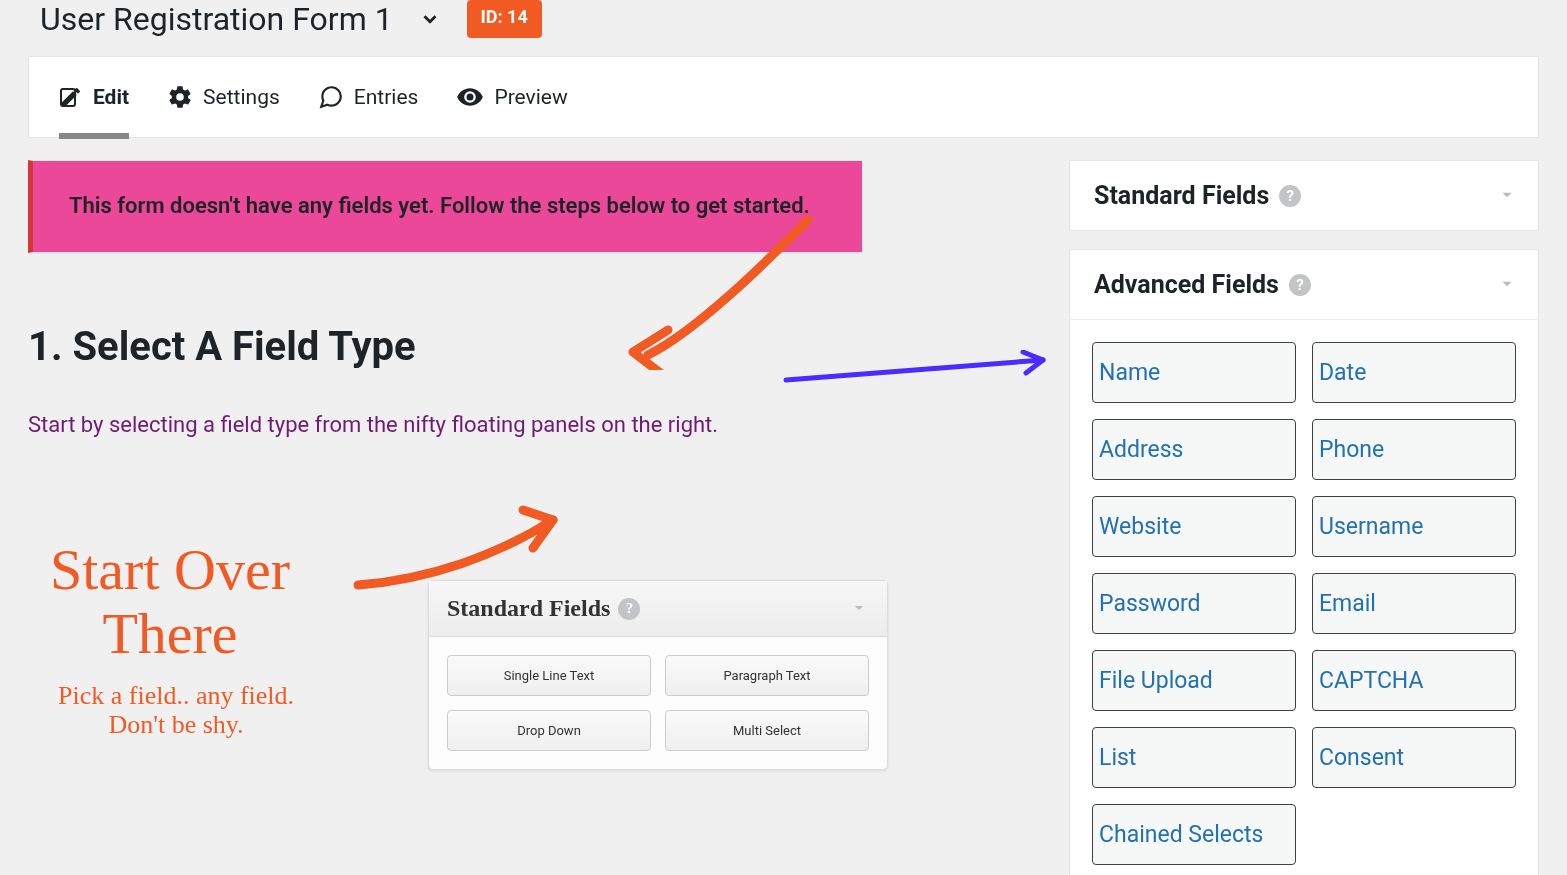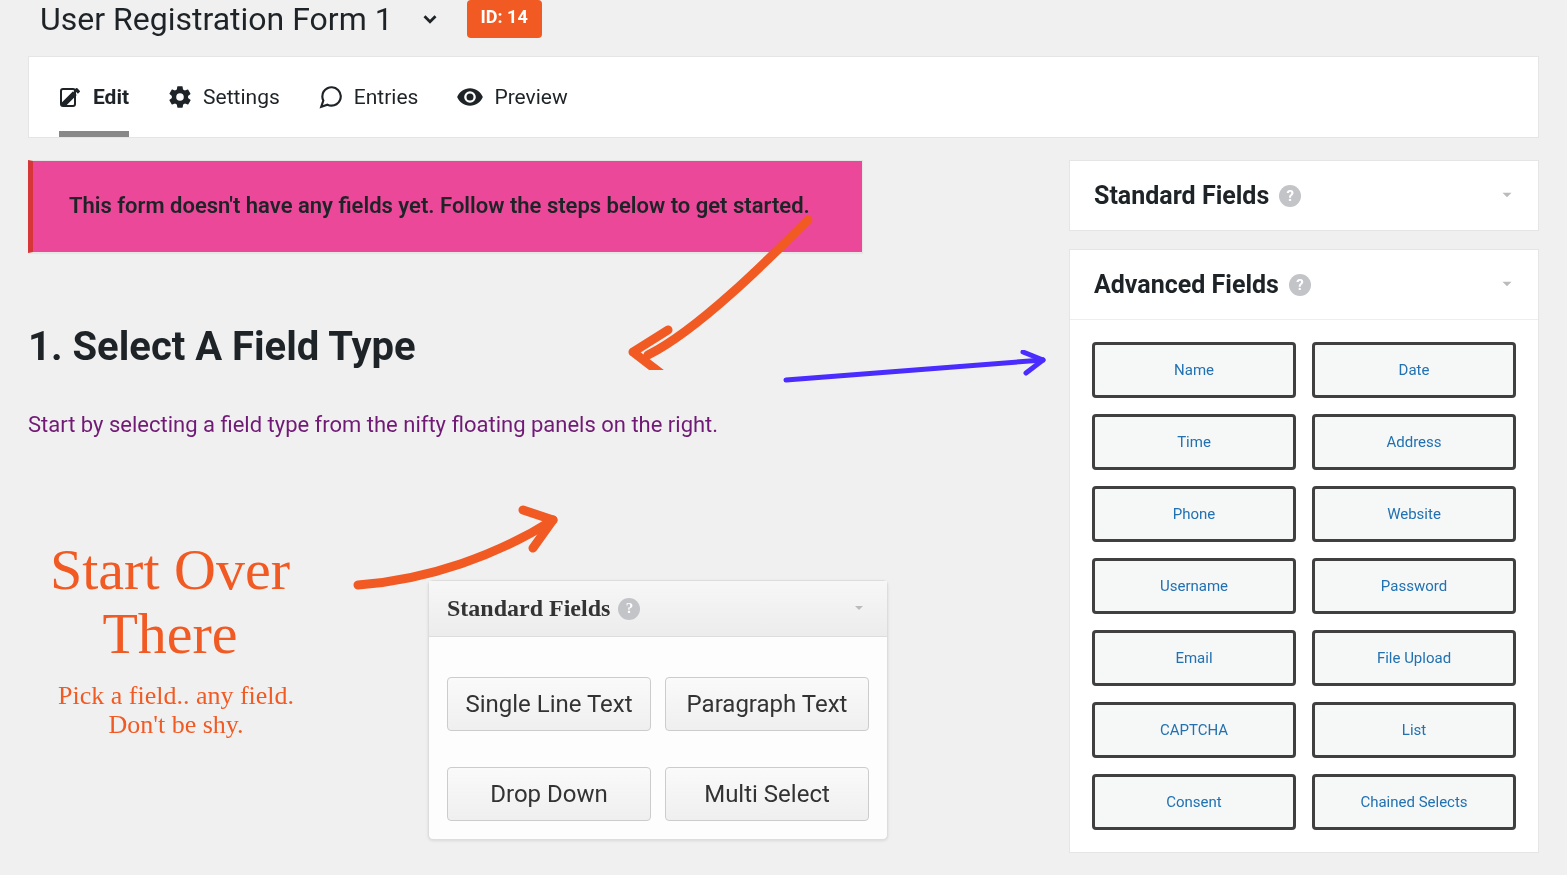--- a/index.html
+++ b/index.html
@@ -35,21 +35,20 @@
   font-weight: 700;
   font-size: 18px;
   padding: 6px 14px;
   border-radius: 4px;
 }
 .tabs-bar {
   background: #fff;
   border: 1px solid #e5e5e5;
   margin: 0 28px;
   display: flex;
-  align-items: center;
   gap: 38px;
   padding: 26px 30px;
 }
 .tab {
   display: flex;
   align-items: center;
   gap: 10px;
   font-size: 21px;
   color: #1d2327;
   cursor: pointer;
@@ -138,24 +137,23 @@
   display:grid;
   grid-template-columns:1fr 1fr;
   gap:14px;
 }
 .sample-btn {
   background:linear-gradient(#fafafa,#efefef);
   border:1px solid #ccc;
   border-radius:4px;
   padding:12px 4px;
   text-align:center;
-  font-size:24px;
+  font-size:13px;
   color:#333;
   cursor:pointer;
-  margin-top:22px;
 }
 .panel {
   background:#fff;
   border:1px solid #e5e5e5;
 }
 .panel-header {
   padding:20px 24px;
   display:flex;
   align-items:center;
   gap:10px;
@@ -182,25 +180,24 @@
 }
 .panel-body {
   border-top:1px solid #eee;
   padding:22px;
   display:grid;
   grid-template-columns:1fr 1fr;
   gap:16px;
 }
 .field-btn {
   background:#f6f7f7;
-  border:3px solid #404040;
+  border:1px solid #404040;
   border-radius:4px;
   padding:16px 6px;
-  text-align:center;
-  font-size:15px;
+  font-size:23px;
   color:#2271b1;
   cursor:pointer;
 }
 svg.annotation-arrow { position:absolute; pointer-events:none; }
 </style>
 </head>
 <body>
 
 <div class="header-row">
   <span class="form-title">User Registration Form 1</span>
@@ -310,21 +307,20 @@
         <span class="help-circle">?</span>
         <span class="panel-caret">
           <svg width="18" height="18" viewBox="0 0 24 24">
               <polygon fill="#bbb" points="6,9 18,9 12,15"></polygon>
             </svg>
         </span>
       </div>
       <div class="panel-body">
         <div class="field-btn">Name</div>
         <div class="field-btn">Date</div>
-        <div class="field-btn">Time</div>
         <div class="field-btn">Address</div>
         <div class="field-btn">Phone</div>
         <div class="field-btn">Website</div>
         <div class="field-btn">Username</div>
         <div class="field-btn">Password</div>
         <div class="field-btn">Email</div>
         <div class="field-btn">File Upload</div>
         <div class="field-btn">CAPTCHA</div>
         <div class="field-btn">List</div>
         <div class="field-btn">Consent</div>

